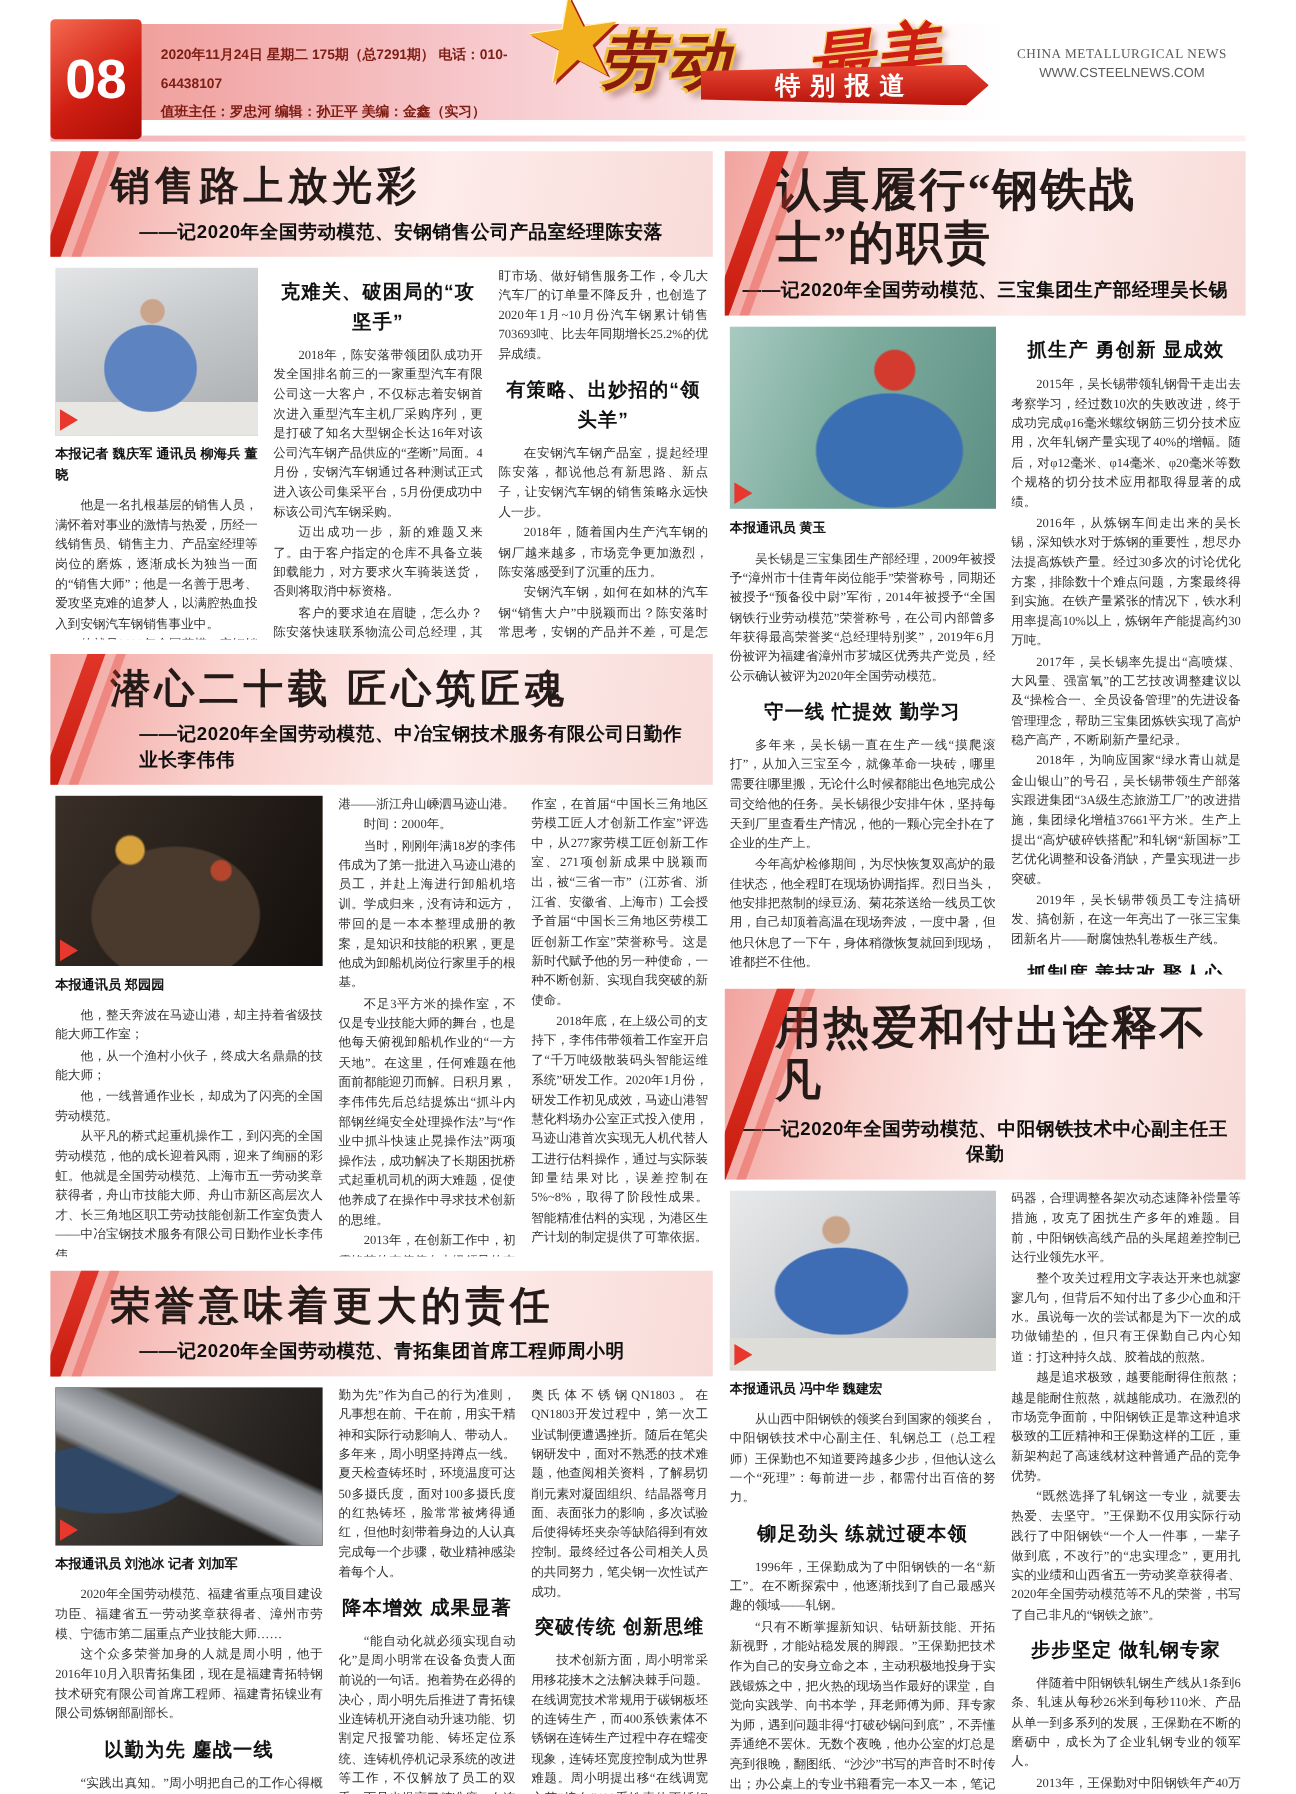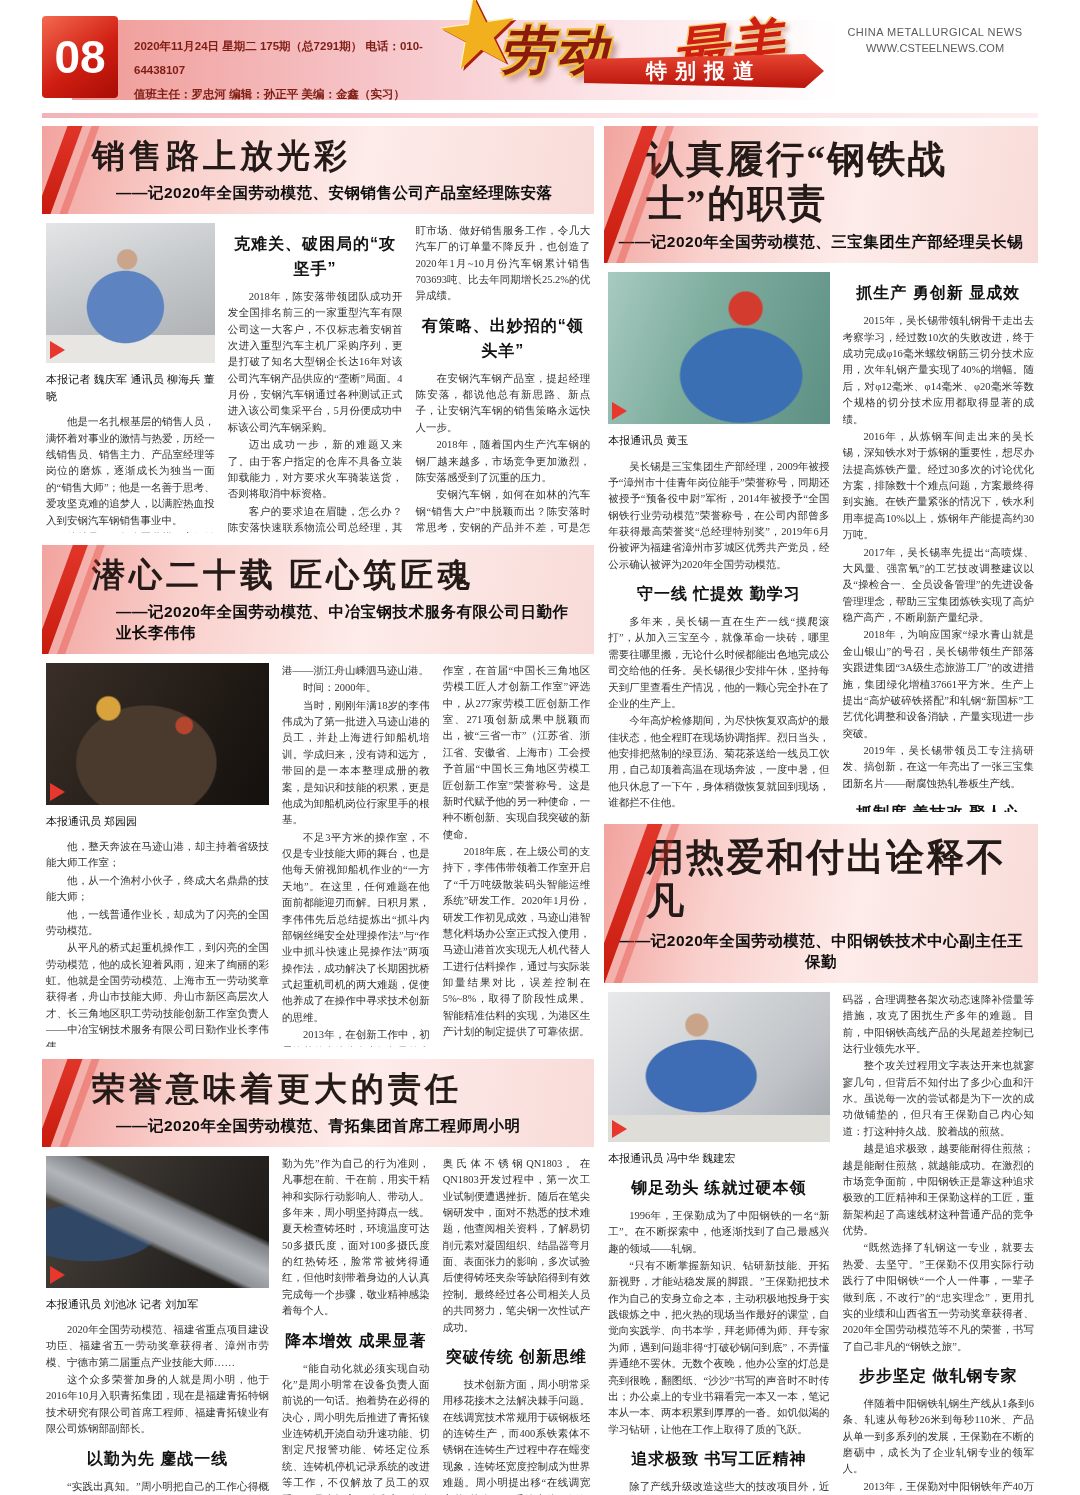--- a/index.html
+++ b/index.html
@@ -4,21 +4,21 @@
 <style>
   html,body{margin:0;padding:0;}
   body{
     width:1080px;height:1495px;background:#ffffff;overflow:hidden;
     font-family:"Liberation Serif","DejaVu Serif",serif;color:#2b2b2b;
   }
   
   .masthead{position:relative;display:flex;align-items:flex-start;margin:14px 42px 0 42px;height:94px;}
   .mast-band{position:absolute;left:30px;right:200px;top:6px;bottom:8px;
     background:linear-gradient(90deg,#ef9a95 0%,#f6c3c7 38%,#fbe3e6 68%,#ffffff 100%);}
-  .pageno{position:relative;z-index:2;width:76px;height:82px;margin-top:2px;
+  .pageno{position:relative;z-index:2;width:76px;height:100px;margin-top:2px;
     background:linear-gradient(145deg,#f4694f 0%,#d01e12 55%,#a80d05 100%);
     color:#fff;font-family:"Liberation Sans",sans-serif;font-weight:700;font-size:46px;
     display:flex;align-items:center;justify-content:center;border-radius:4px;}
   .mast-info{position:relative;z-index:2;margin:20px 0 0 16px;width:300px;
     font-family:"Liberation Sans",sans-serif;font-weight:700;font-size:11.5px;color:#7e1d14;line-height:2.1;}
   .banner{position:relative;z-index:2;flex:1;height:94px;}
   .star{position:absolute;left:2px;top:-28px;font-size:96px;color:#f2b01e;
     text-shadow:2px 2px 0 #a8200f,-1px -1px 0 #fff3c0;transform:rotate(-8deg);line-height:1;}
   .laodong{position:absolute;left:66px;top:2px;font-size:52px;font-weight:900;font-style:italic;
     letter-spacing:4px;color:#8b1a0e;
@@ -26,21 +26,21 @@
   .zuimei{position:absolute;left:238px;top:-2px;font-size:56px;font-weight:900;font-style:italic;
     color:#cf1f14;transform:rotate(-6deg);
     text-shadow:1px 1px 0 #f5cf6a,-1px -1px 0 #f5cf6a,3px 4px 5px rgba(120,20,10,.4);}
   .ribbon{position:absolute;left:150px;bottom:20px;width:240px;height:34px;
     background:linear-gradient(180deg,#e84533,#b8140a);
     clip-path:polygon(0 15%,92% 0,100% 50%,92% 100%,0 85%);
     color:#fff;font-family:"Liberation Sans",sans-serif;font-weight:700;font-size:21px;
     letter-spacing:8px;display:flex;align-items:center;justify-content:center;}
   .paper{position:relative;z-index:2;width:206px;text-align:center;margin-top:8px;}
   .paper-cn{color:#cc1f14;font-weight:900;font-size:31px;letter-spacing:3px;font-style:italic;}
-  .paper-en{color:#5b5b5b;font-family:Liberation Sans, sans-serif;font-size:11px;margin-top:4px;letter-spacing:.5px;text-align:center;}
+  .paper-en{color:#5b5b5b;font-family:Liberation Serif, serif;font-size:11px;margin-top:17px;letter-spacing:.5px;text-align:center;}
   .paper-web{color:#5b5b5b;font-family:"Liberation Sans",sans-serif;font-size:11px;margin-top:4px;}
   .mast-rule{height:5px;margin:5px 42px 8px 42px;
     background:linear-gradient(90deg,#f2b3b8,#fbdfe2 60%,#fdeff1);}
   
   .page-cols{display:flex;gap:10px;padding:0 42px;}
   .stack-left{width:56%;display:flex;flex-direction:column;gap:12px;}
   .stack-right{width:44%;display:flex;flex-direction:column;gap:12px;}
   
   .art-head{position:relative;overflow:hidden;padding:12px 12px 10px 12px;
     background:linear-gradient(100deg,#f2a39e 0%,#f9d0cc 26%,#fdecea 58%,#f8dbd8 100%);}
@@ -55,21 +55,21 @@
   .art-sub.centered{padding-left:0;text-align:center;}
   .art-body{display:flex;gap:13px;padding:9px 4px 0 4px;overflow:hidden;}
   .col{flex:1;overflow:hidden;font-size:10.5px;line-height:1.56;text-align:justify;color:#323232;}
   .colfix31{flex:0 0 31%;}
   .colfix41{flex:0 0 41%;}
   .colfix52{flex:0 0 52%;}
   .para{margin:0 0 1px 0;}
   .indent{text-indent:2em;}
   .subhead{font-family:"Liberation Sans",sans-serif;font-weight:700;font-size:16px;text-align:center;
     margin:9px 0 7px 0;color:#121212;letter-spacing:1px;}
-  .caption{font-family:"Liberation Sans",sans-serif;font-weight:400;font-size:11px;color:#141414;margin:8px 0 9px 0;}
+  .caption{font-family:"Liberation Sans",sans-serif;font-weight:700;font-size:11px;color:#141414;margin:8px 0 9px 0;}
   .photo{position:relative;width:100%;}
   .play{position:absolute;left:4px;bottom:4px;width:0;height:0;
     border-left:15px solid #e8372c;border-top:9px solid transparent;border-bottom:9px solid transparent;}
   .ph1{height:140px;background:
     radial-gradient(circle at 48% 26%,#caa58b 0 7%,transparent 8%),
     radial-gradient(ellipse at 47% 60%,#5d83c0 0 30%,transparent 31%),
     linear-gradient(0deg,#e8e6e2 0 20%,transparent 20%),
     linear-gradient(160deg,#e3e5e6 0%,#c6c9cc 45%,#a7abae 100%);}
   .ph2{height:152px;background:
     radial-gradient(circle at 62% 24%,#d23b2e 0 9%,transparent 10%),
@@ -253,20 +253,21 @@
         <div class="art-title small">用热爱和付出诠释不凡</div>
         <div class="art-sub centered">——记2020年全国劳动模范、中阳钢铁技术中心副主任王保勤</div>
       </header>
       <div class="art-body b614">
         <div class="col colfix52">
           <figure class="photo ph4" style="margin:0">
             <span class="play"></span>
           </figure>
           <div class="caption">本报通讯员 冯中华 魏建宏</div>
           <div>
+              <p class="para indent">从山西中阳钢铁的领奖台到国家的领奖台，中阳钢铁技术中心副主任、轧钢总工（总工程师）王保勤也不知道要跨越多少步，但他认这么一个“死理”：每前进一步，都需付出百倍的努力。</p>
               <div class="subhead">铆足劲头 练就过硬本领</div>
               <p class="para indent">1996年，王保勤成为了中阳钢铁的一名“新工”。在不断探索中，他逐渐找到了自己最感兴趣的领域——轧钢。</p>
               <p class="para indent">“只有不断掌握新知识、钻研新技能、开拓新视野，才能站稳发展的脚跟。”王保勤把技术作为自己的安身立命之本，主动积极地投身于实践锻炼之中，把火热的现场当作最好的课堂，自觉向实践学、向书本学，拜老师傅为师、拜专家为师，遇到问题非得“打破砂锅问到底”，不弄懂弄通绝不罢休。无数个夜晚，他办公室的灯总是亮到很晚，翻图纸、“沙沙”书写的声音时不时传出；办公桌上的专业书籍看完一本又一本，笔记本从一本、两本积累到厚厚的一沓。如饥似渴的学习钻研，让他在工作上取得了质的飞跃。</p>
               <div class="subhead">追求极致 书写工匠精神</div>
               <p class="para indent">除了产线升级改造这些大的技改项目外，近些年，王保勤以自己名字命名的创新工作室为平台，以“课题攻关、解决问题、培养人才、带好队伍、发挥作用、创造效益”为方针，不断提高创新工作室的创建质量和品牌影响力，把一个个小变革、小发明、小改造变成了企业切实的生产力。</p>
             </div>
         </div>
         <div class="col">
             <p class="para">码器，合理调整各架次动态速降补偿量等措施，攻克了困扰生产多年的难题。目前，中阳钢铁高线产品的头尾超差控制已达行业领先水平。</p>
             <p class="para indent">整个攻关过程用文字表达开来也就寥寥几句，但背后不知付出了多少心血和汗水。虽说每一次的尝试都是为下一次的成功做铺垫的，但只有王保勤自己内心知道：打这种持久战、胶着战的煎熬。</p>

